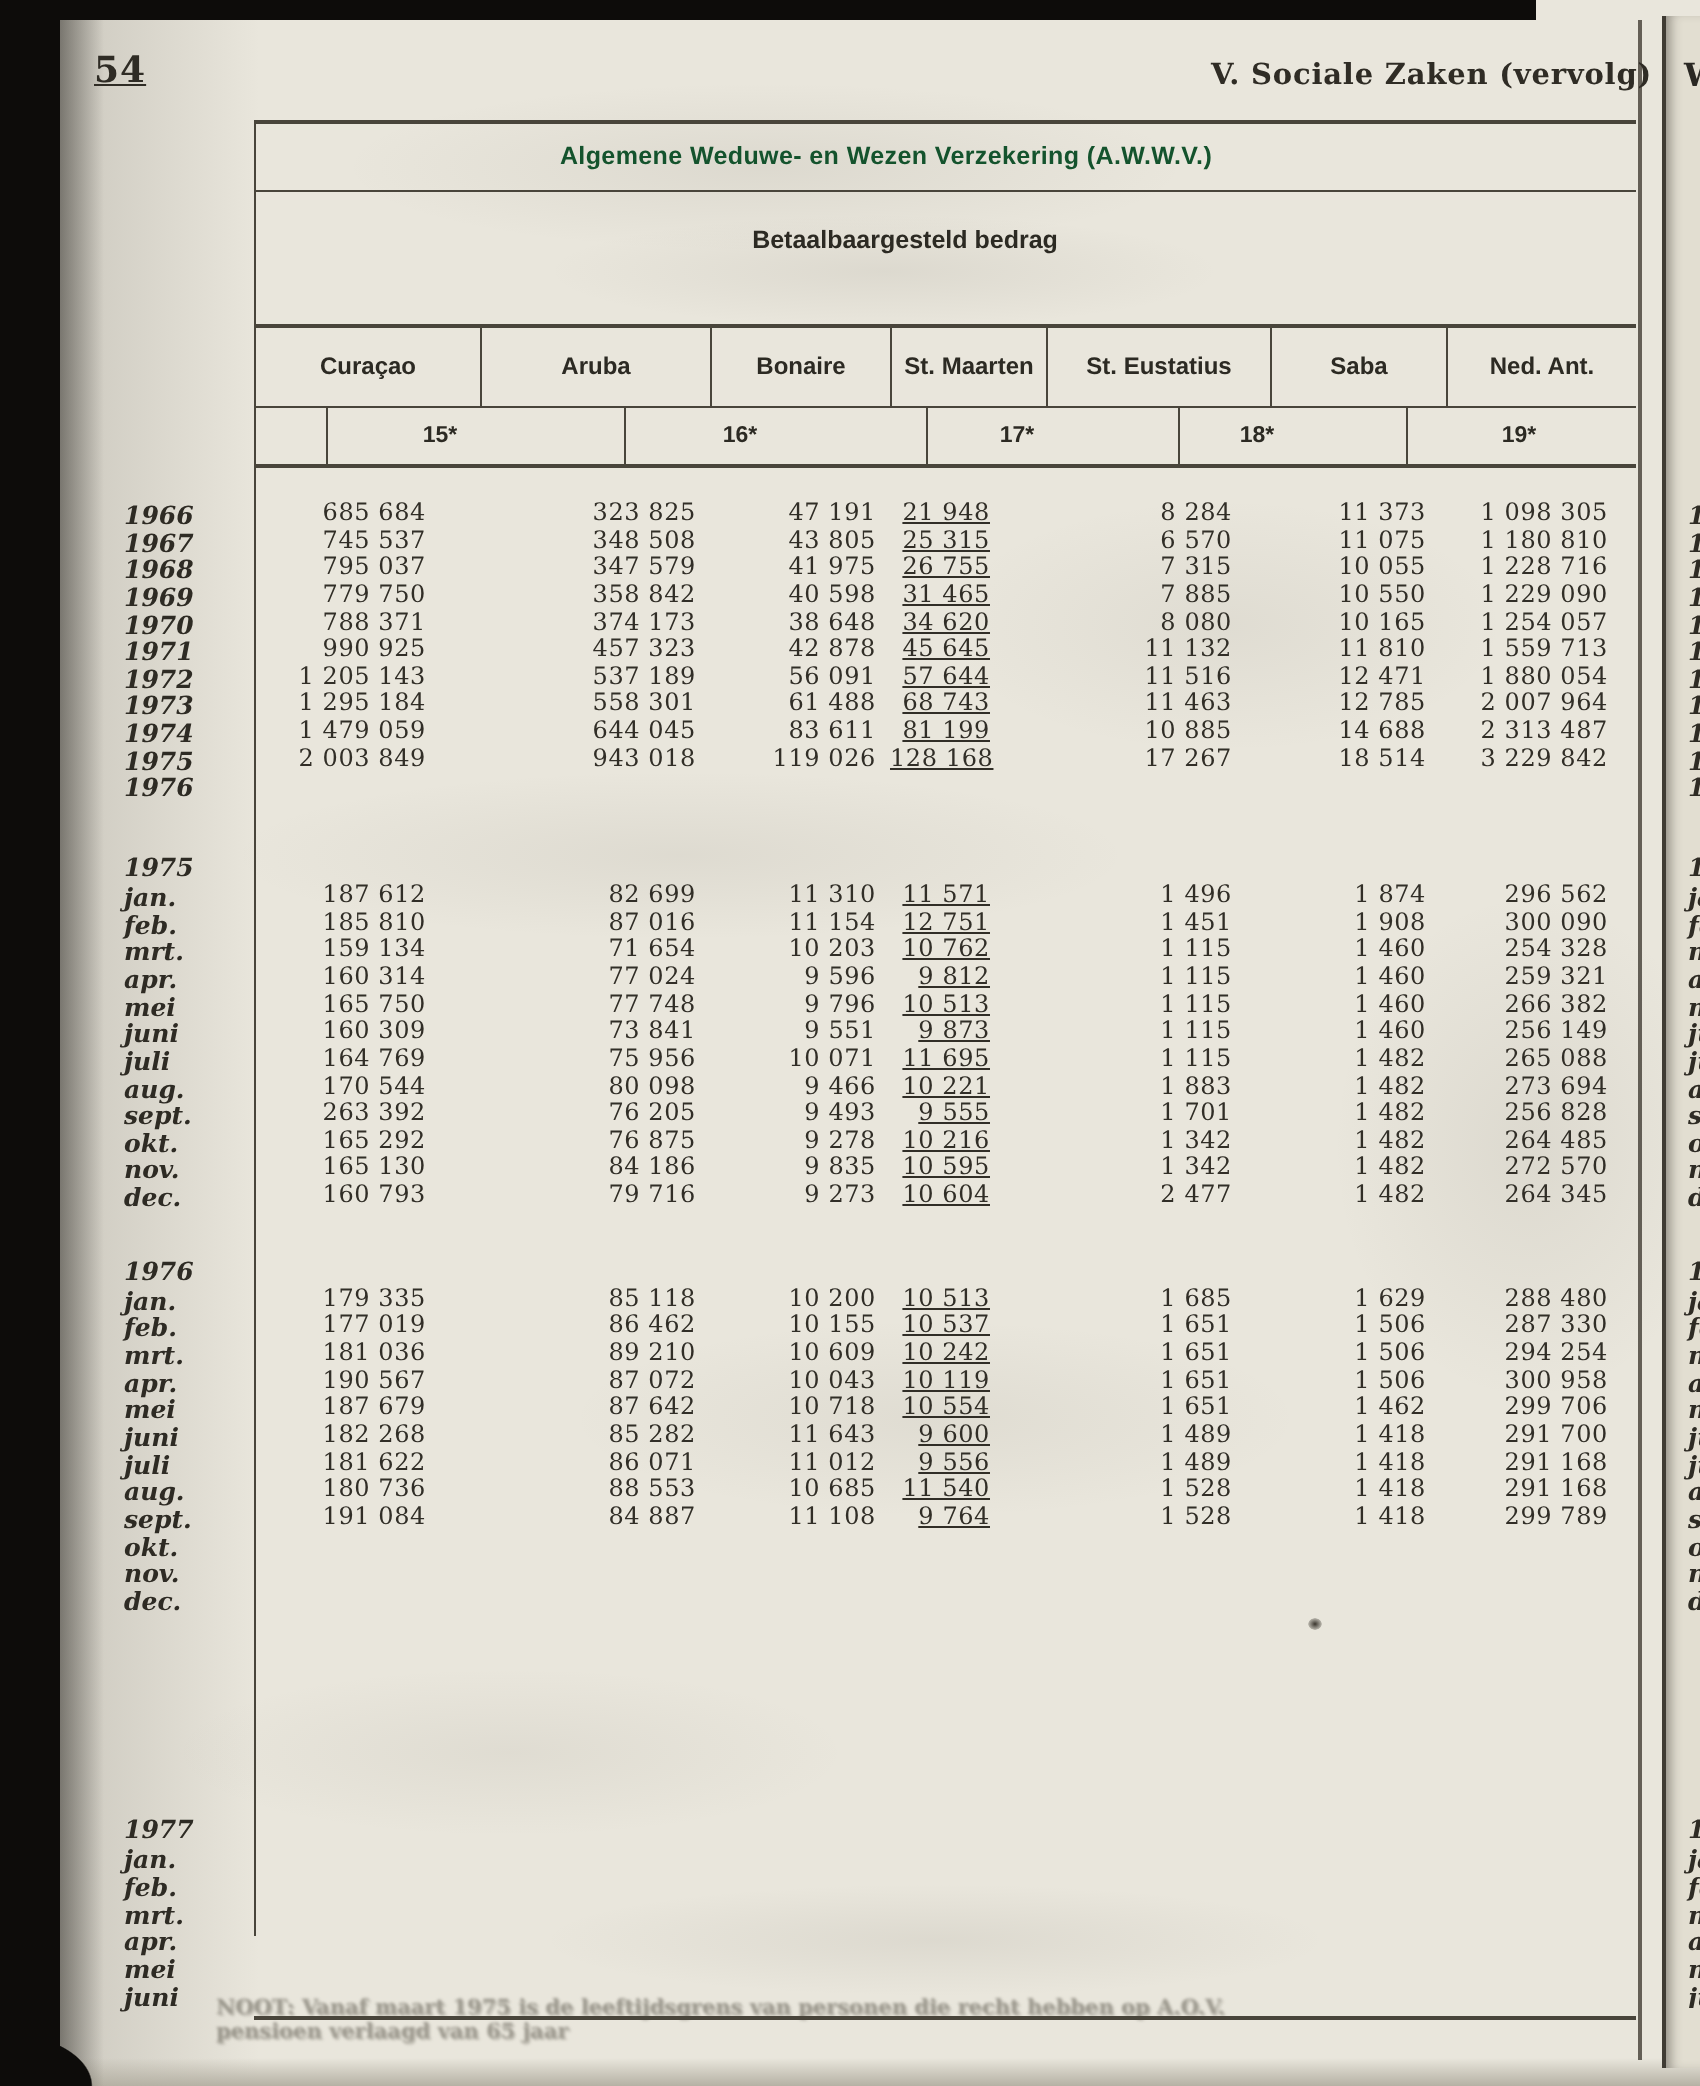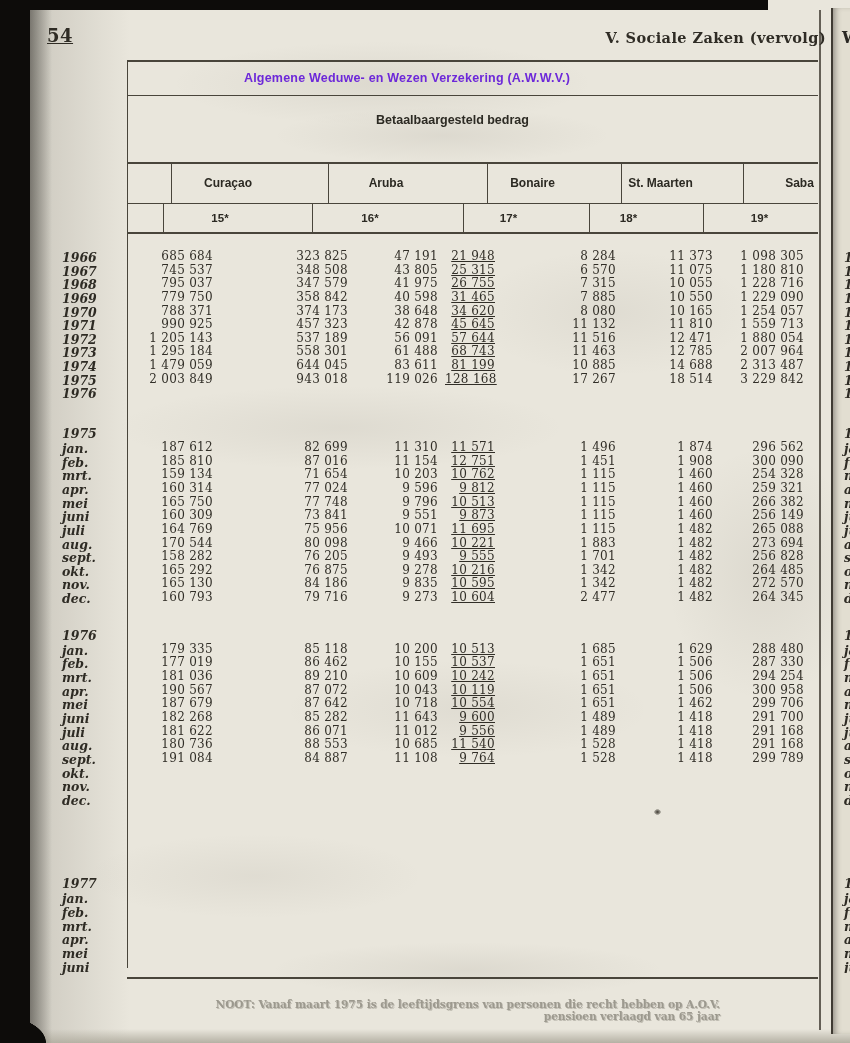--- a/index.html
+++ b/index.html
@@ -45,57 +45,57 @@
 
   .page-number { position:absolute; left:47px; top:25px; z-index:5;
     font:bold 18px "DejaVu Serif", serif; letter-spacing:0.5px;text-decoration:underline; }
   .section-header { position:absolute; right:24px; top:29px; z-index:5;
     font:bold 14.5px "DejaVu Serif", serif; letter-spacing:0.4px; white-space:nowrap; }
 
   
   .table { position:absolute; left:55px; top:60px; width:763px; z-index:5; }
   .hrule { height:1.5px; background:#49453b; margin-left:72px; width:691px; }
   .hrule.thick { height:2px; }
-  .t-title { margin-left:60px; width:584px; height:33px; display:flex; align-items:center; justify-content:center;
-    font:bold 12.5px "Liberation Sans", sans-serif; letter-spacing:0.2px; color:#6d28d9; }
+  .t-title { margin-left:96px; width:584px; height:33px; display:flex; align-items:center; justify-content:center;
+    font:bold 12.5px "Liberation Sans", sans-serif; letter-spacing:0.2px; color:#14532d; }
   .t-sub { margin-left:72px; width:651px; height:66px; padding-top:15px; text-align:center;
     font:bold 12.5px "Liberation Sans", sans-serif; color:#2c2a23; line-height:18px; }
   .grid-row { display:grid; grid-template-columns:72px 113px 115px 90px 78px 112px 88px 95px; }
-  .hdr-names { height:39px; align-items:center;gap:44px; }
+  .hdr-names { height:39px; align-items:center; }
   .hdr-nums  { height:28px; align-items:center;gap:36px; }
   .hdr-names .cname, .hdr-nums .cnum { text-align:center;
     font:bold 12px "Liberation Sans", sans-serif; color:#2c2a23; border-left:1.5px solid #49453b;
     height:100%; display:flex; align-items:center; justify-content:center; }
   .hdr-nums .cnum { font-size:11.5px; }
   .vrule-left { position:absolute; left:71.5px; top:0; width:1.5px; height:908px; background:#49453b; }
 
   .t-body { padding-top:16px; }
   .sec-1 { margin-top:26px; }
   .sec-2 { margin-top:23px; }
-  .sec-3 { margin-top:70px; }
+  .sec-3 { margin-top:101px; }
   .t-body .row { height:13.65px; }
   .t-body .shead { height:15px; }
   .cell { line-height:13.65px; overflow:visible; white-space:nowrap; }
   .cell.label { padding-left:7px; font:italic 12.5px "DejaVu Serif", serif; font-weight:600; color:#2e2b24; }
   .cell.yhead { font-weight:700; }
   .cell.num { text-align:right; font-size:12px; letter-spacing:0.3px; color:#312e27; }
   .t-body .row .cell:nth-child(2) { padding-right:27px; }
   .t-body .row .cell:nth-child(3) { padding-right:7px; }
   .t-body .row .cell:nth-child(4) { padding-right:7px; }
   .t-body .row .cell:nth-child(5) { padding-right:28px;text-decoration:underline; }
   .t-body .row .cell:nth-child(6) { padding-right:19px; }
   .t-body .row .cell:nth-child(7) { padding-right:10px; }
   .t-body .row .cell:nth-child(8) { padding-right:14px; }
   .bottom-rule { margin-top:4px; }
 
   .ink-blot { position:absolute; left:654px; top:809px; width:7px; height:6px; z-index:6; border-radius:50%;
     background:radial-gradient(ellipse, #3a362e 0%, rgba(58,54,46,0.3) 65%, transparent 72%); }
 
-  .ghost-footnote { position:absolute; left:120px; top:999px; width:600px; z-index:4;
-    text-align:right; font:bold 10.5px "DejaVu Serif", serif; color:#5f5b50;
+  .ghost-footnote { position:absolute; left:108px; top:999px; width:600px; z-index:4;
+    text-align:left; font:bold 10.5px "DejaVu Serif", serif; color:#5f5b50;
     opacity:0.55; filter:blur(0.7px); line-height:11.5px;
     text-shadow:1px 1px 0 rgba(95,91,80,0.55); }
 </style>
 </head>
 <body>
 
 <div class="paper-texture"></div>
 <div class="edge-left"></div>
 <div class="edge-top"></div>
 <div class="corner-bl"></div>
@@ -112,20 +112,21 @@
   <div class="t-sub">
     <div>Betaalbaargesteld bedrag</div>
   </div>
   <div class="hrule"></div>
   <div class="grid-row hdr-names" id="col-names">
       <div class="cell label"></div>
       <div class="cname">Curaçao</div>
       <div class="cname">Aruba</div>
       <div class="cname">Bonaire</div>
       <div class="cname">St. Maarten</div>
+      <div class="cname">St. Eustatius</div>
       <div class="cname">Saba</div>
       <div class="cname">Ned. Ant.</div>
     </div>
   <div class="hrule"></div>
   <div class="grid-row hdr-nums" id="col-nums">
       <div class="cell label"></div>
       <div class="cnum">15*</div>
       <div class="cnum">16*</div>
       <div class="cnum">17*</div>
       <div class="cnum">18*</div>
@@ -326,21 +327,21 @@
           <div class="cell num">170 544</div>
           <div class="cell num">80 098</div>
           <div class="cell num">9 466</div>
           <div class="cell num">10 221</div>
           <div class="cell num">1 883</div>
           <div class="cell num">1 482</div>
           <div class="cell num">273 694</div>
         </div>
         <div class="grid-row row">
           <div class="cell label">sept.</div>
-          <div class="cell num">158 282</div>
+          <div class="cell num">263 392</div>
           <div class="cell num">76 205</div>
           <div class="cell num">9 493</div>
           <div class="cell num">9 555</div>
           <div class="cell num">1 701</div>
           <div class="cell num">1 482</div>
           <div class="cell num">256 828</div>
         </div>
         <div class="grid-row row">
           <div class="cell label">okt.</div>
           <div class="cell num">165 292</div>

